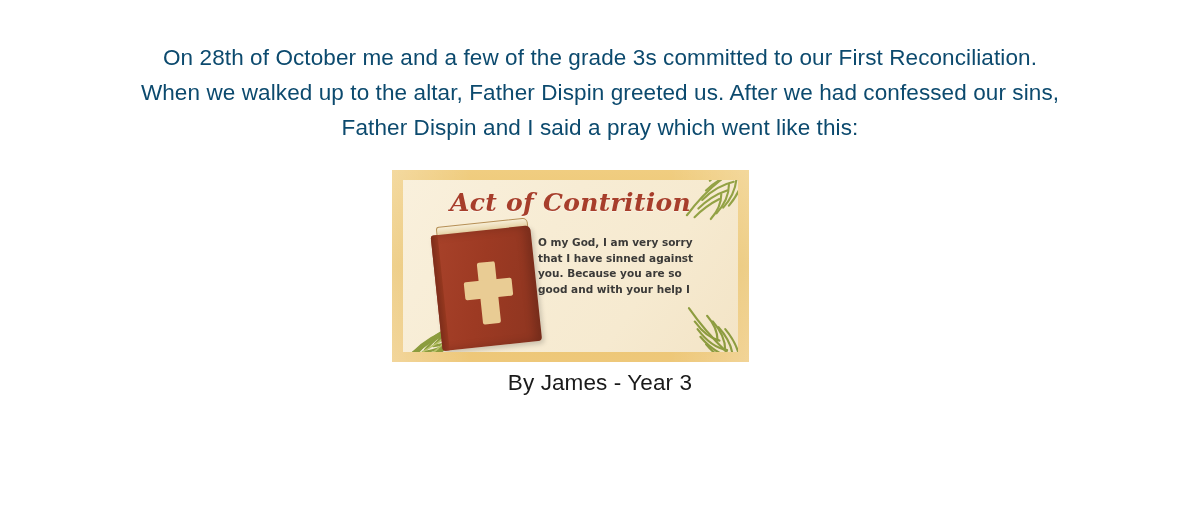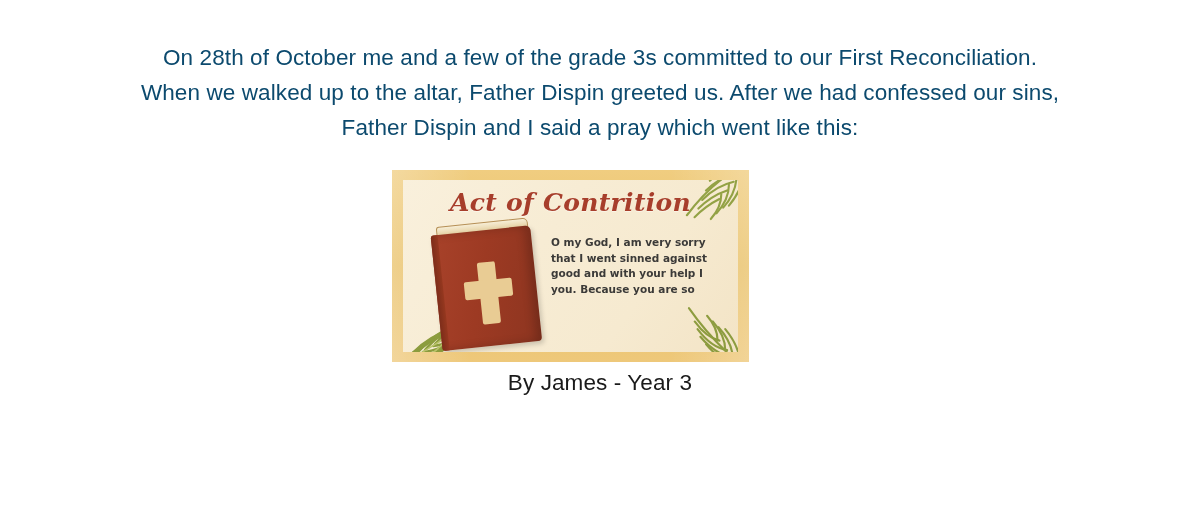--- a/index.html
+++ b/index.html
@@ -180,21 +180,21 @@
     top: 50px;
     width: 48px;
     height: 18px;
     background: #e9cc94;
     border-radius: 2px;
   }
 
   
   .prayer-text {
     position: absolute;
-    left: 148px;
+    left: 135px;
     top: 55px;
     width: 168px;
     font-family: "DejaVu Sans", "Liberation Sans", sans-serif;
     font-size: 10.5px;
     line-height: 15.5px;
     color: #3b3a38;
     font-weight: 600;
   }
   .prayer-text .pline {
     display: block;
@@ -270,23 +270,23 @@
         <div class="book-pages"></div>
         <div class="book-cover">
           <div class="book-spine"></div>
           <div class="book-cross-v"></div>
           <div class="book-cross-h"></div>
         </div>
       </div>
 
       <div class="prayer-text">
         <span class="pline">O my God, I am very sorry</span>
-        <span class="pline">that I went sinned against</span>
+        <span class="pline">that I have sinned against</span>
+        <span class="pline">you. Because you are so</span>
         <span class="pline">good and with your help I</span>
-        <span class="pline">you. Because you are so</span>
       </div>
 
     </div>
   </div>
 
   <div class="closing-block">
     <span class="line">By James - Year 3</span>
   </div>
 
 </div>

